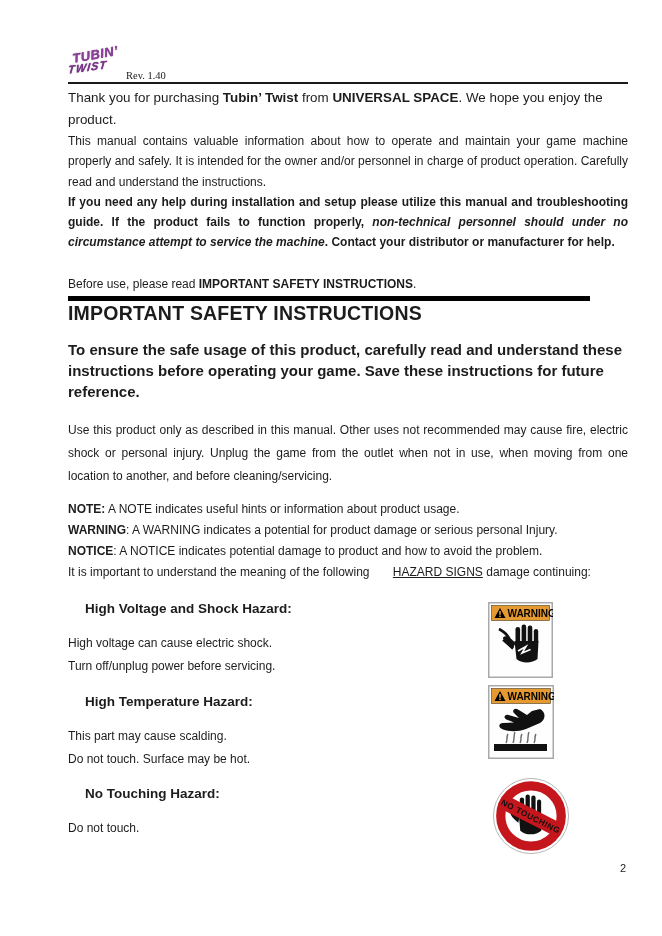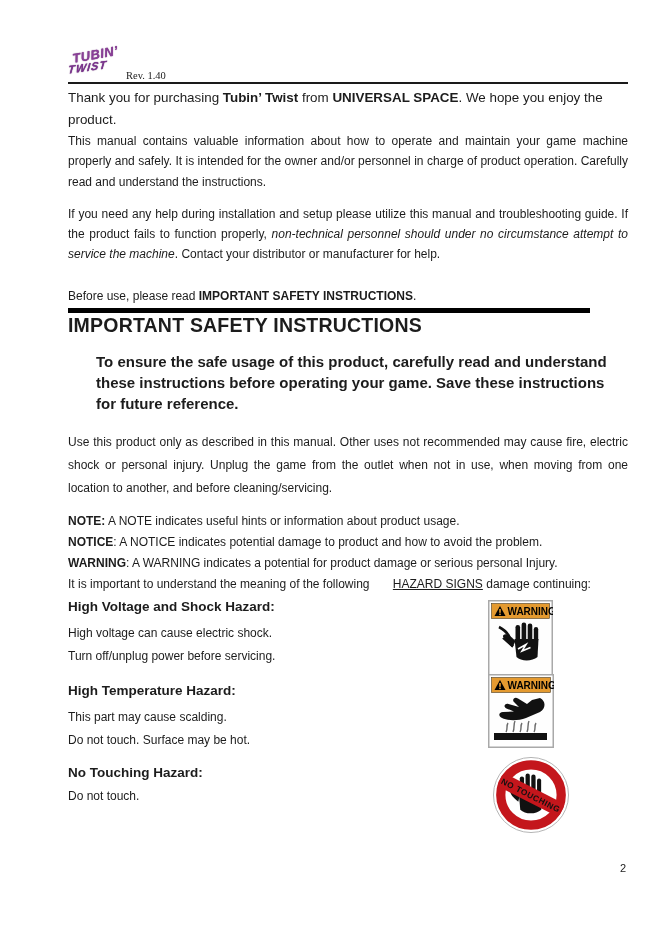--- a/index.html
+++ b/index.html
@@ -40,43 +40,43 @@
     font-family:"Liberation Serif",serif;
     font-size:10.5px;color:#222;
     margin-left:2px;padding-bottom:1px;
   }
 
   
   p{margin:0;}
   .intro{margin-top:3px;font-size:13.4px;line-height:21.5px;}
   .body-just{font-size:12px;line-height:20.3px;text-align:justify;}
   .p-manual{margin-top:1px;}
-  .p-help{margin-top:12px;}
+  .p-help{margin-top:0;font-weight:bold;}
   .before-use{margin-top:23px;font-size:12px;line-height:17px;}
   .black-bar{margin-top:3px;width:522px;height:5px;background:#000;}
   .big-heading{
     margin:1px 0 0 0;
     font-size:19.5px;font-weight:bold;line-height:22px;
     letter-spacing:.2px;
   }
-  .ensure{margin-top:15px;font-size:15px;font-weight:bold;line-height:21px;margin-left:28px;}
+  .ensure{margin-top:15px;font-size:15px;font-weight:bold;line-height:21px;}
   .use-only{margin-top:17px;font-size:12px;line-height:23px;text-align:justify;}
   .explanations{margin-top:10px;font-size:12px;line-height:22px;text-align:justify;}
   .notes{margin-top:11px;}
   .notes p{font-size:12px;line-height:21px;}
   b{font-weight:bold;}
   i{font-style:italic;}
   .u{text-decoration:underline;padding-left:20px;}
 
   
   .hazard{position:relative;}
   .hz-1{margin-top:3px;min-height:76px;}
   .hz-2{margin-top:8px;min-height:72px;}
   .hz-3{margin-top:10px;min-height:80px;}
-  .hazard h3{margin:0;font-size:13.5px;font-weight:bold;line-height:18px;}
+  .hazard h3{margin:17px;font-size:13.5px;font-weight:bold;line-height:18px;}
   .hazard p{font-size:12px;line-height:17px;}
   .hz-line1{margin-top:9px;}
   .hz-line2{margin-top:6px;}
   .hz-icon{position:absolute;left:420px;}
   .icon-a{top:2px;}
   .icon-b{top:-8px;}
   .icon-c{top:-8px;left:424px;}
 
   .page-number{
     position:absolute;right:36px;top:862px;
@@ -108,22 +108,22 @@
     <div class="black-bar"></div>
     <h1 class="big-heading">IMPORTANT SAFETY INSTRUCTIONS</h1>
 
     <p class="ensure">To ensure the safe usage of this product, carefully read and understand these instructions before operating your game. Save these instructions for future reference.</p>
 
     <p class="use-only">Use this product only as described in this manual. Other uses not recommended may cause fire, electric shock or personal injury. Unplug the game from the outlet when not in use, when moving from one location to another, and before cleaning/servicing.</p>
 
 
     <div class="notes">
       <p><b>NOTE:</b><span> A NOTE indicates useful hints or information about product usage.</span></p>
+      <p><b>WARNING</b><span>: A WARNING indicates a potential for product damage or serious personal Injury.</span></p>
       <p><b>NOTICE</b><span>: A NOTICE indicates potential damage to product and how to avoid the problem.</span></p>
-      <p><b>WARNING</b><span>: A WARNING indicates a potential for product damage or serious personal Injury.</span></p>
       <p><span>It is important to understand the meaning of the following </span><span class="u">HAZARD SIGNS</span><span> damage continuing:</span></p>
     </div>
 
     <section class="hazard hz-1">
       <h3>High Voltage and Shock Hazard:</h3>
       <p class="hz-line1">High voltage can cause electric shock.</p>
       <p class="hz-line2">Turn off/unplug power before servicing.</p>
       <div class="hz-icon icon-a">
         <svg width="65" height="76" viewBox="0 0 65 76">
           <rect x="0.75" y="0.75" width="63.5" height="74.5" fill="#fefefe" stroke="#a9a9a9" stroke-width="1.5"></rect>

